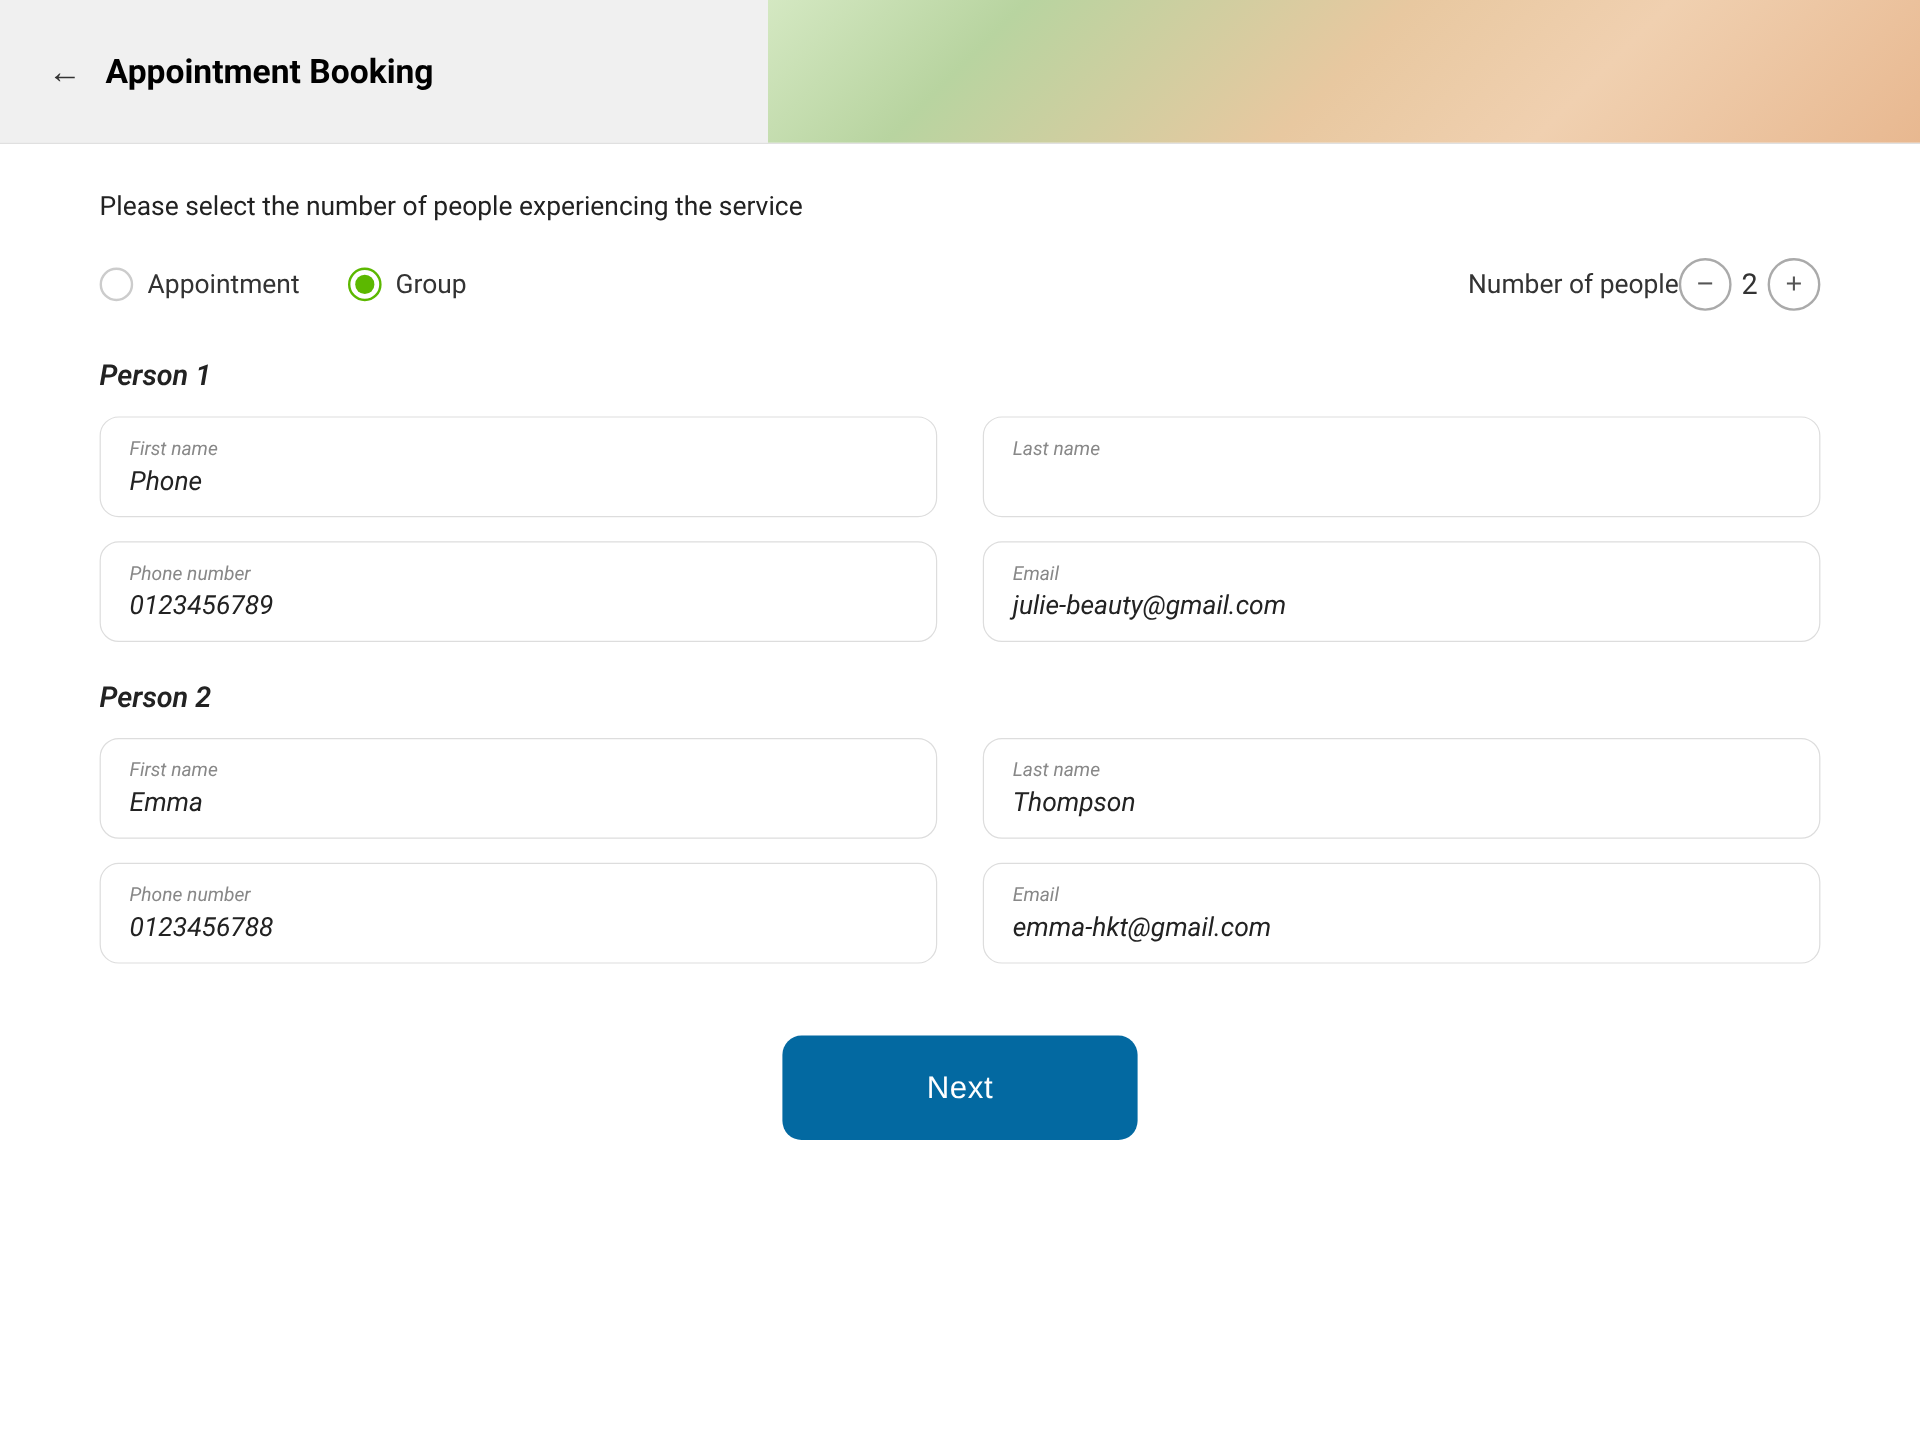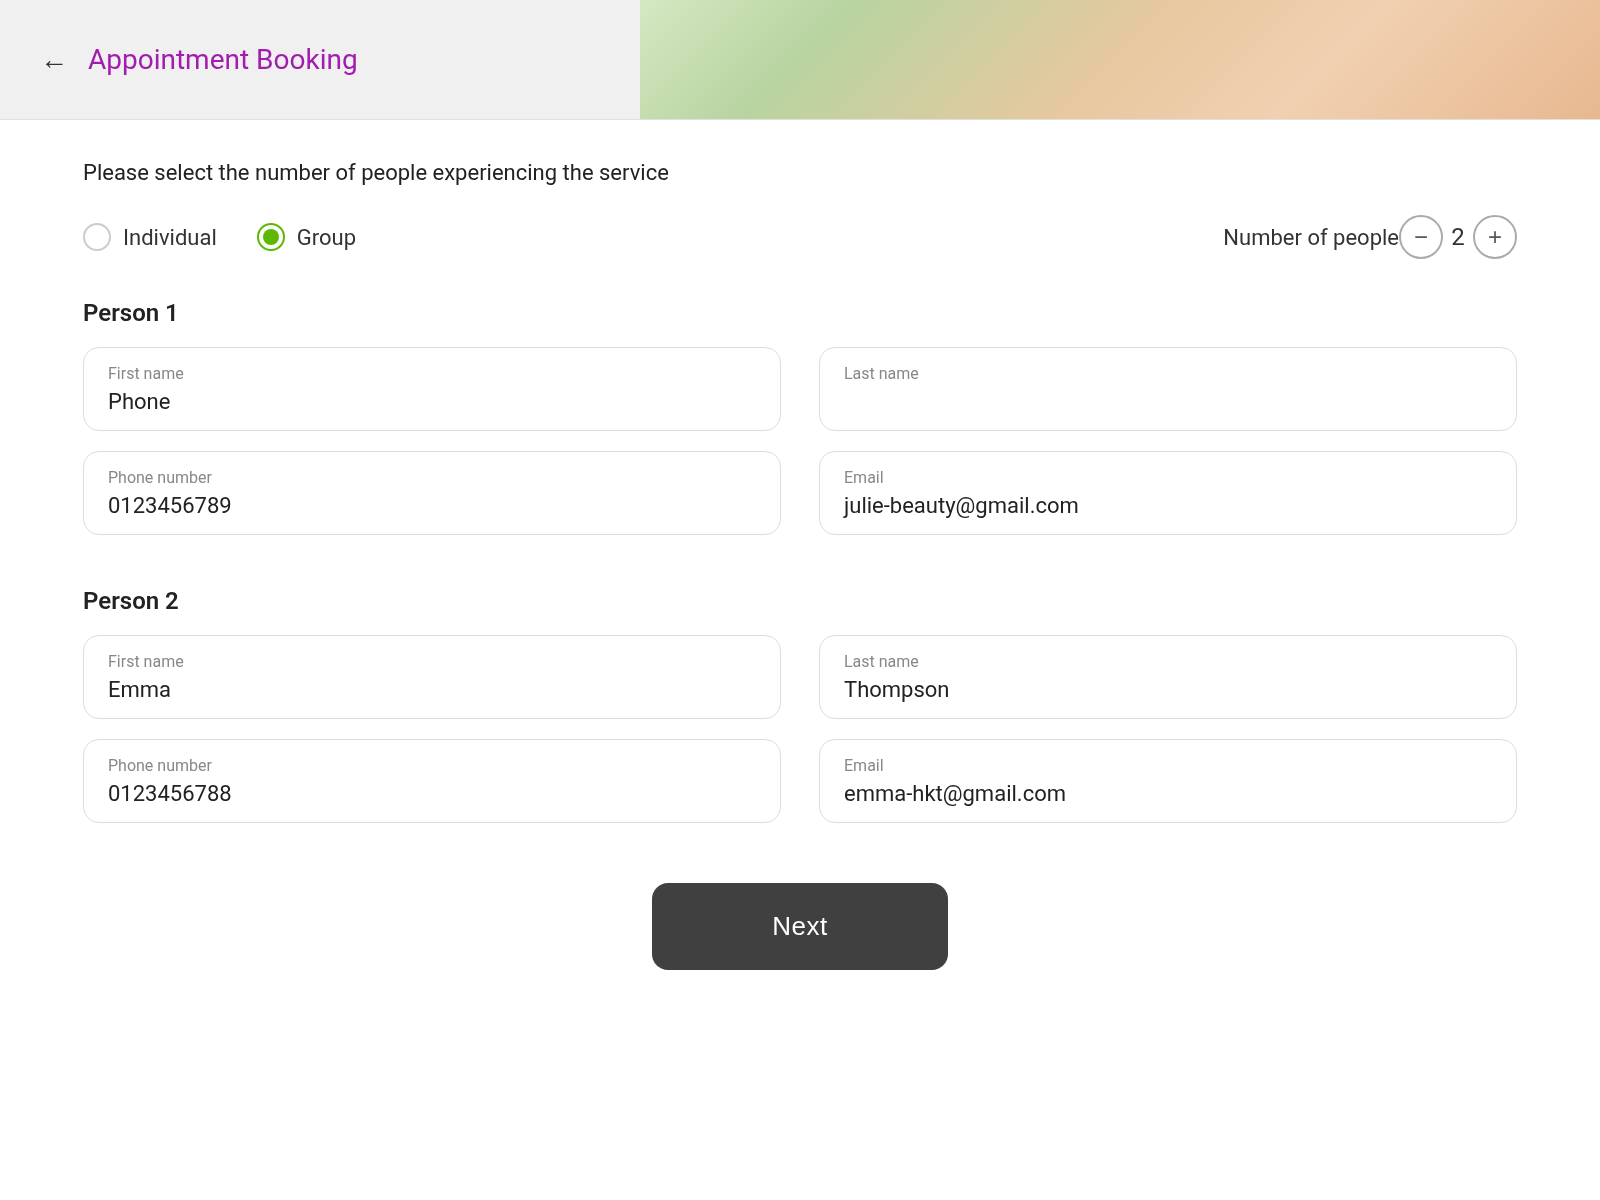--- a/index.html
+++ b/index.html
@@ -46,22 +46,22 @@
       color: #333;
       margin-right: 20px;
       display: flex;
       align-items: center;
     }
 
     .header-title {
       position: relative;
       z-index: 2;
       font-size: 28px;
-      font-weight: 400;
-      color: #a21caf;
+      font-weight: 700;
+      color: #000000;
     }
 
     
     .main-content {
       padding: 40px 83px;
       max-width: 1600px;
     }
 
     .selection-label {
       font-size: 22px;
@@ -142,21 +142,22 @@
 
     .stepper-value {
       font-size: 24px;
       color: #333;
       min-width: 30px;
       text-align: center;
     }
 
     
     .person-section {
-      margin-bottom: 52px;
+      margin-bottom: 32px;
+      font-style: italic;
     }
 
     .person-title {
       font-size: 24px;
       font-weight: 600;
       color: #222;
       margin-bottom: 20px;
     }
 
     .form-row {
@@ -189,21 +190,21 @@
 
     
     .button-row {
       display: flex;
       justify-content: center;
       margin-top: 60px;
       padding-bottom: 40px;
     }
 
     .next-button {
-      background: #404040;
+      background: #0369a1;
       color: #fff;
       font-size: 26px;
       font-weight: 500;
       border: none;
       border-radius: 16px;
       padding: 28px 120px;
       cursor: pointer;
       letter-spacing: 0.5px;
     }
   </style>
@@ -217,21 +218,21 @@
 </div>
 
 <div class="main-content">
 
   <div class="selection-label">Please select the number of people experiencing the service</div>
 
   <div class="service-controls">
 
     <div class="radio-option">
       <div class="radio-circle"></div>
-      <span class="radio-label">Individual</span>
+      <span class="radio-label">Appointment</span>
     </div>
 
     <div class="radio-option">
       <div class="radio-circle active"></div>
       <span class="radio-label">Group</span>
     </div>
 
     <div class="people-controls">
       <span class="people-label">Number of people</span>
       <button class="stepper-btn">−</button>

